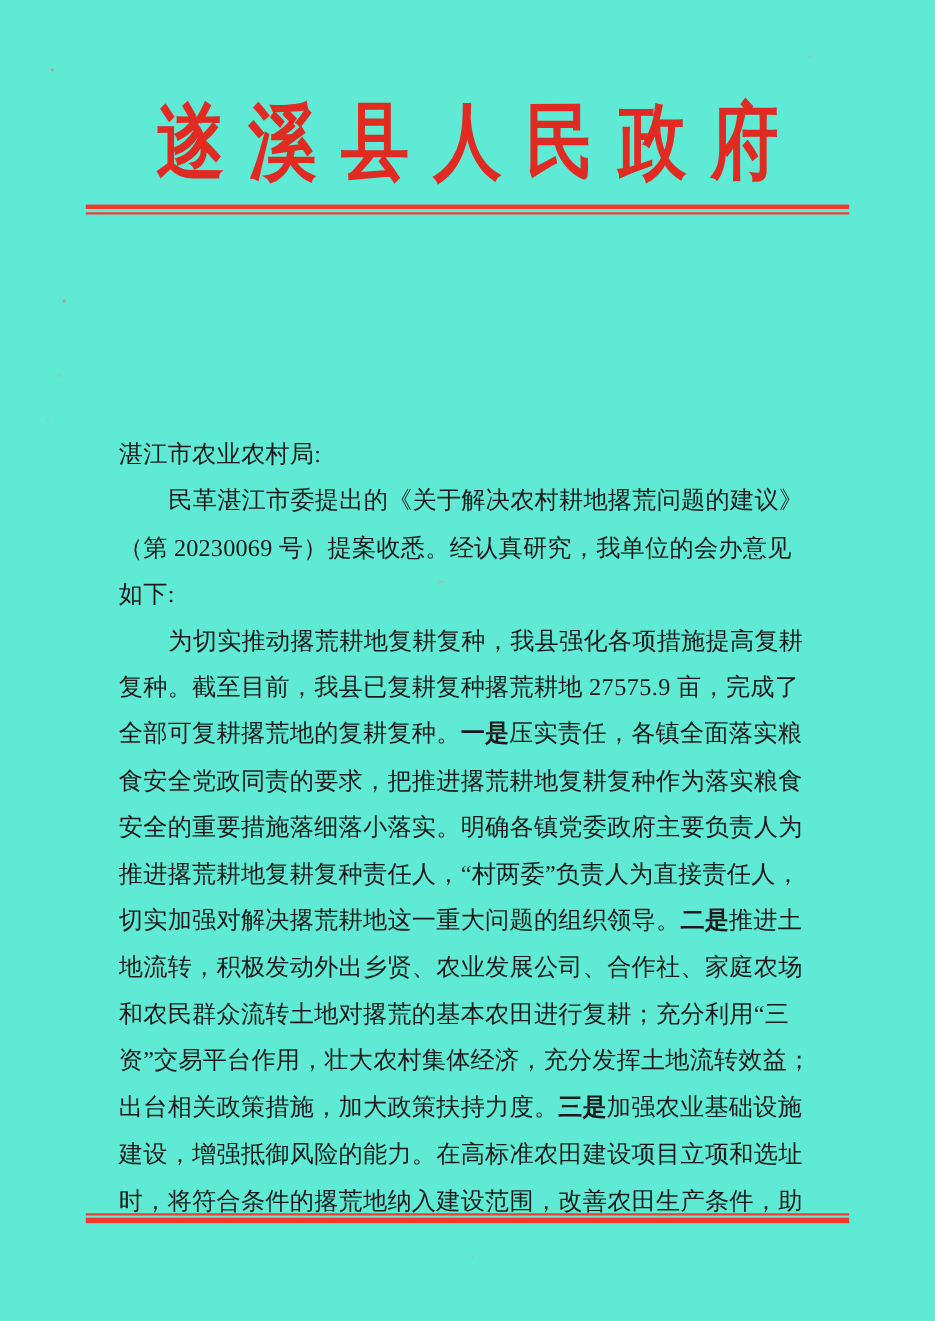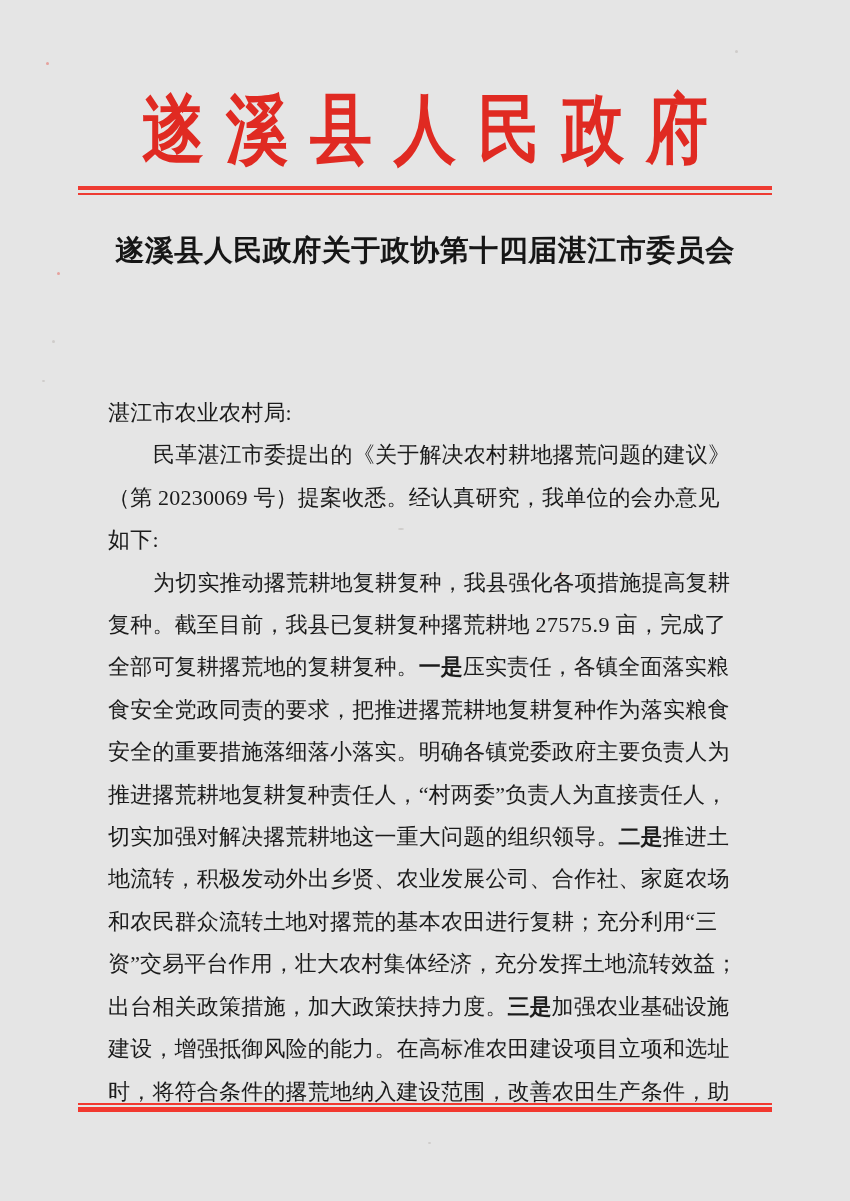--- a/index.html
+++ b/index.html
@@ -7,21 +7,21 @@
     margin: 0;
     padding: 0;
     background: #ffffff;
   }
 
   .page {
     position: relative;
     width: 850px;
     height: 1201px;
     margin: 0 auto;
-    background: #e5e5e5;
+    background: #5eead4;
     overflow: hidden;
     font-family: "Liberation Serif", "DejaVu Serif", serif;
     -webkit-font-smoothing: antialiased;
   }
 
   
   .speckle {
     position: absolute;
     border-radius: 50%;
     background: #e86b63;
@@ -159,21 +159,20 @@
   <div class="letterhead">
     <div class="letterhead-title">遂溪县人民政府</div>
   </div>
 
   <div class="rule-header">
     <div class="bar-thick"></div>
     <div class="bar-thin"></div>
   </div>
 
   <div class="doc-title">
-    <span class="tline">遂溪县人民政府关于政协第十四届湛江市委员会</span>
   </div>
 
   <div class="body">
 
     <span class="ln" style="display: inline-block; transform-origin: left center; transform: scaleX(1); width: 644px;">湛江市农业农村局:</span>
 
     <span class="ln" style="display: inline-block; transform-origin: left center; transform: scaleX(1); width: 644px;"><span class="indent"></span><span>民革湛江市委提出的《关于解决农村耕地撂荒问题的建议》</span></span>
     <span class="ln" style="display: inline-block; transform-origin: left center; transform: scaleX(1); width: 644px;">（第 20230069 号）提案收悉。经认真研究，我单位的会办意见</span>
     <span class="ln" style="display: inline-block; transform-origin: left center; transform: scaleX(1); width: 644px;">如下:</span>
 

